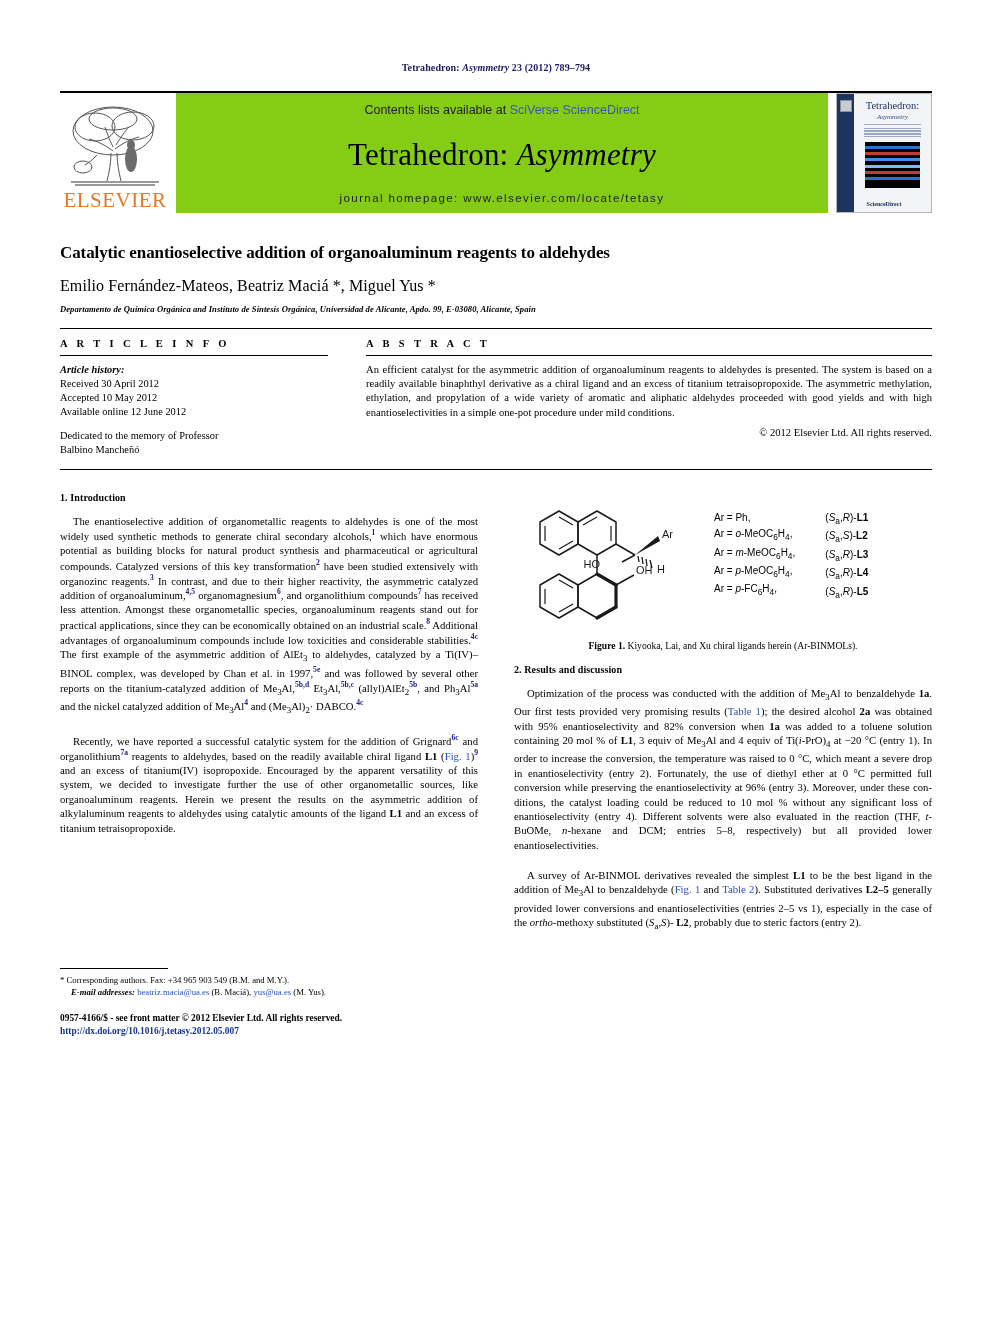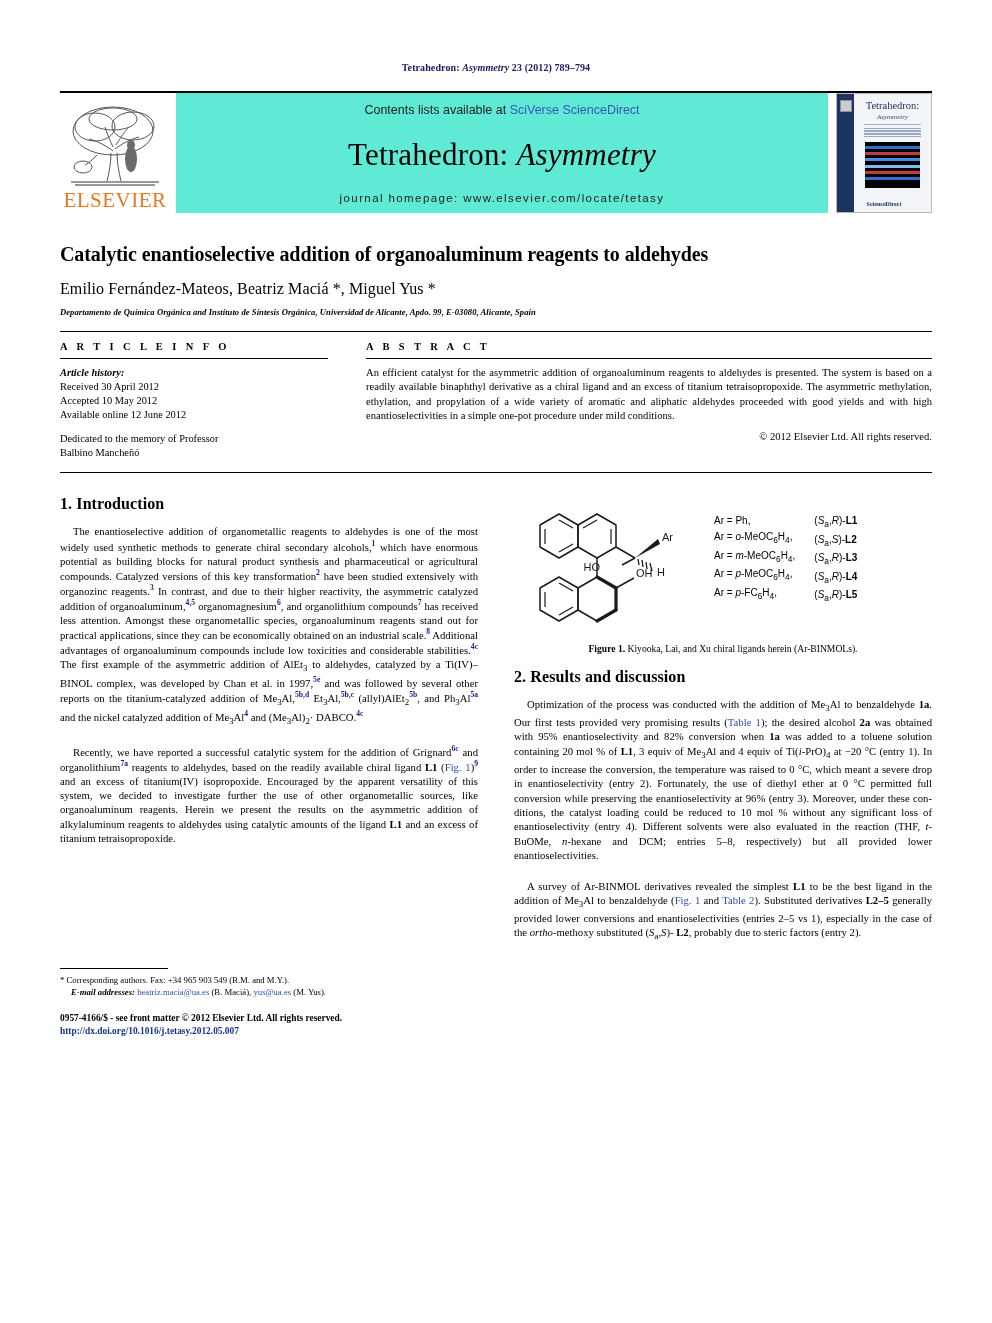--- a/index.html
+++ b/index.html
@@ -45,21 +45,21 @@
     font-family: "Liberation Serif", serif;
     color:#E87722;
     font-size: 21px;
     letter-spacing: .5px;
     line-height: 1;
     font-weight: 400;
     margin-top: 1px;
   }
   .mast-center {
     flex: 1 1 auto;
-    background:#5eead4;
+    background:#84cc16;
     display:flex; flex-direction:column;
     align-items:center; justify-content:space-between;
     padding: 10px 0 9px;
     margin: 0 8px 0 6px;
   }
   .contents-line { font-family:"Liberation Sans", sans-serif; font-size:12.5px; color:#222; }
   .contents-line a { color:#3a56b5; text-decoration:none; }
   .journal-title { font-size: 31px; letter-spacing:.2px; }
   .journal-title .it { font-style: italic; }
   .homepage {
@@ -86,21 +86,21 @@
   .cover-art {
     margin: 5px 7px 0; height: 46px; background:#000; position:relative; overflow:hidden;
   }
   .cover-art .band { position:absolute; left:0; right:0; height:3px; }
   .cover-foot { margin-top:auto; text-align:center; padding-bottom:5px;}
   .cover-foot .sd { font-size:6px; color:#1d3461; font-weight:bold;}
 
   
   .title-block { margin-top: 30px; }
   h1.art-title {
-    font-size: 20px;
+    font-size: 17px;
     font-weight: bold;
     margin: 0 0 14px;
     line-height: 1.15;
     letter-spacing: -.1px;
   }
   .authors { font-size: 16px; margin-bottom: 9px; letter-spacing:.1px; }
   .affil { font-size: 8.6px; font-style: italic; font-weight:bold; letter-spacing:.05px; }
 
   
   .info-wrap {
@@ -128,21 +128,21 @@
   .copyright { text-align:right; margin-top: 7px; font-size:10.6px; }
 
   
   .body-cols {
     margin-top: 22px;
     display:flex;
     gap: 36px;
   }
   .col { width: 418px; flex: 0 0 418px; }
   h2.head {
-    font-size: 16px; font-weight:bold; margin: 0 0 11px; letter-spacing:.1px;
+    font-size: 10px; font-weight:bold; margin: 0 0 11px; letter-spacing:.1px;
   }
   p.para {
     font-size: 10.7px;
     line-height: 1.345;
     text-align: justify;
     margin: 0 0 0;
     text-indent: 13px;
     hyphens: manual;
   }
   p.para + p.para { margin-top: 16px; }
@@ -152,21 +152,21 @@
 
   
   .figure { margin: 0 0 12px; }
   .fig-row { display:flex; align-items:flex-start; }
   .fig-struct { flex:0 0 200px; }
   .fig-legend {
     font-family:"Liberation Sans", sans-serif;
     font-size: 10px;
     line-height: 1.62;
     padding-top: 18px;
-    display:flex; gap: 19px;
+    display:flex; gap: 30px;
   }
   .fig-legend .lhs div, .fig-legend .rhs div { white-space: nowrap; }
   .fig-legend .rhs div { font-weight: normal; }
   .fig-legend .rhs b { font-weight:bold; }
   .fig-cap {
     font-size: 9.6px;
     margin-top: 9px;
     text-align:center;
     line-height:1.3;
   }

